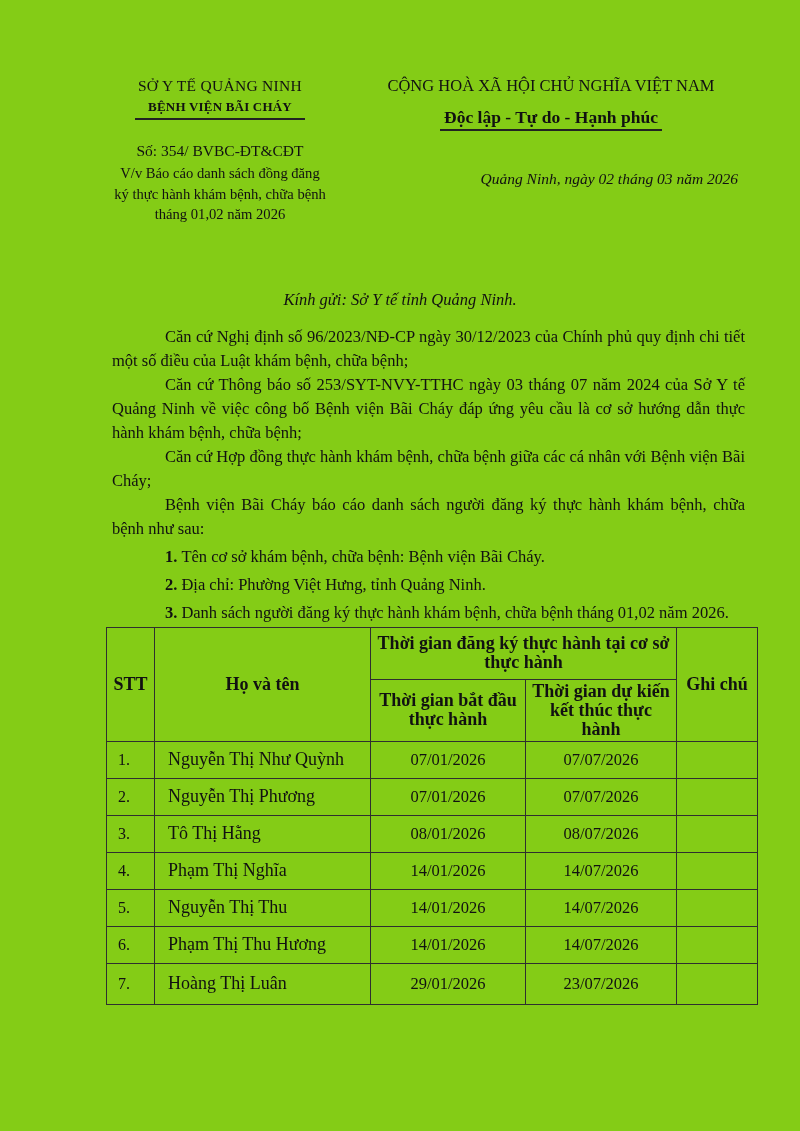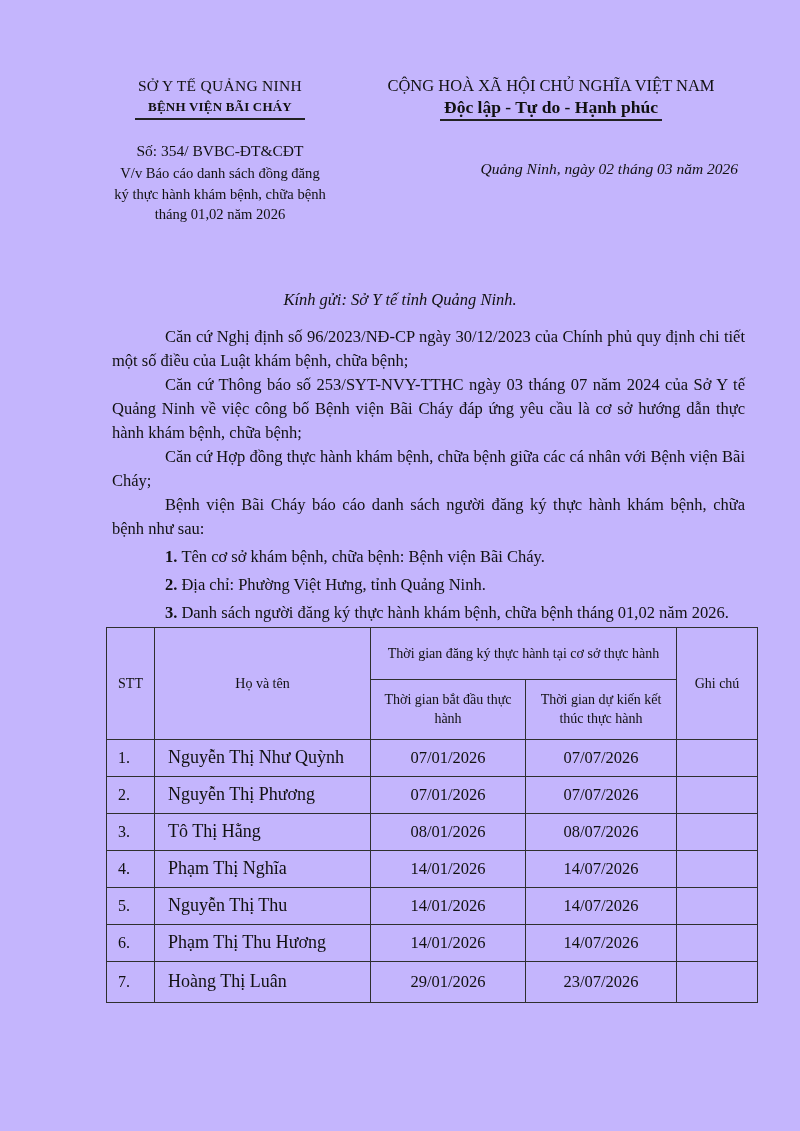--- a/index.html
+++ b/index.html
@@ -1,21 +1,21 @@
 <!DOCTYPE html>
 <html><head>
 <meta charset="utf-8">
 <style>
   * { margin: 0; padding: 0; box-sizing: border-box; }
   html, body { background: #ffffff; }
   .page {
     position: relative;
     width: 800px;
     height: 1131px;
-    background: #c4b5fd;
+    background: #84cc16;
     color: #111;
     font-family: "Liberation Serif", "DejaVu Serif", serif;
     overflow: hidden;
   }
   
   .header {
     display: flex;
     padding-top: 76px;
   }
   .header-left {
@@ -29,21 +29,21 @@
     margin-left: 20px;
     text-align: center;
     flex-shrink: 0;
   }
   .org-parent { font-size: 15.5px; line-height: 20px; letter-spacing: 0.3px; }
   .org-name  { font-size: 13px; font-weight: bold; line-height: 21px; letter-spacing: 0.2px; }
   .org-underline { width: 170px; border-bottom: 2px solid #222; margin: 1px auto 0 auto; }
   .doc-number { font-size: 15.5px; margin-top: 21px; line-height: 20px; }
   .subject { font-size: 14.6px; line-height: 20.5px; margin-top: 2px; }
   .country { font-size: 16.5px; line-height: 20px; white-space: nowrap; }
-  .motto-wrap { margin-top: 1px; }
+  .motto-wrap { margin-top: 11px; }
   .motto {
     display: inline-block;
     font-size: 17.5px;
     font-weight: bold;
     line-height: 20px;
     padding: 0 4px 2px 4px;
     border-bottom: 2px solid #222;
   }
   .place-date {
     font-size: 15.5px;
@@ -76,22 +76,22 @@
     margin: 2px 0 0 106px;
     width: 651px;
     table-layout: fixed;
   }
   table.report th, table.report td {
     border: 1.6px solid #2f2f2f;
     vertical-align: middle;
     overflow: hidden;
   }
   table.report th {
-    font-size: 14px;
-    font-weight: normal;
+    font-size: 18px;
+    font-weight: bold;
     line-height: 19px;
     text-align: center;
     padding: 2px 4px;
   }
   tr.head-row-1 { height: 52px; }
   tr.head-row-2 { height: 60px; }
   tr.body-row { height: 37px; }
   tr.body-row-last { height: 41px; }
   td.cell-stt  { font-size: 16px; padding-left: 11px; text-align: left; }
   td.cell-name { font-size: 18px; padding-left: 13px; text-align: left; }

